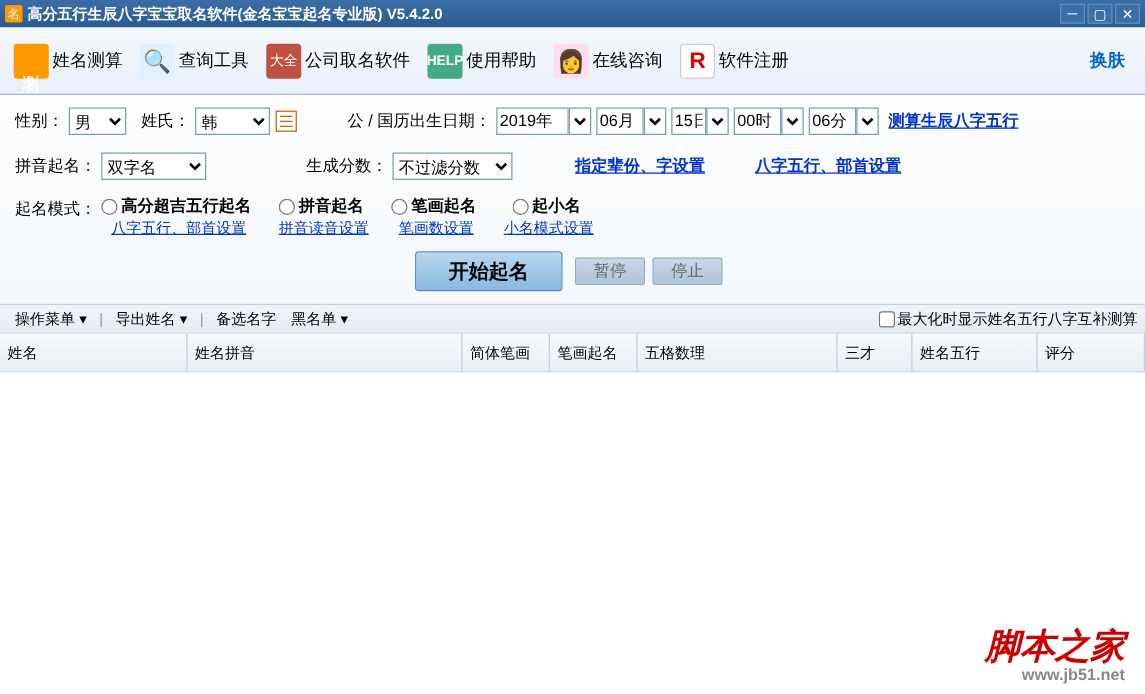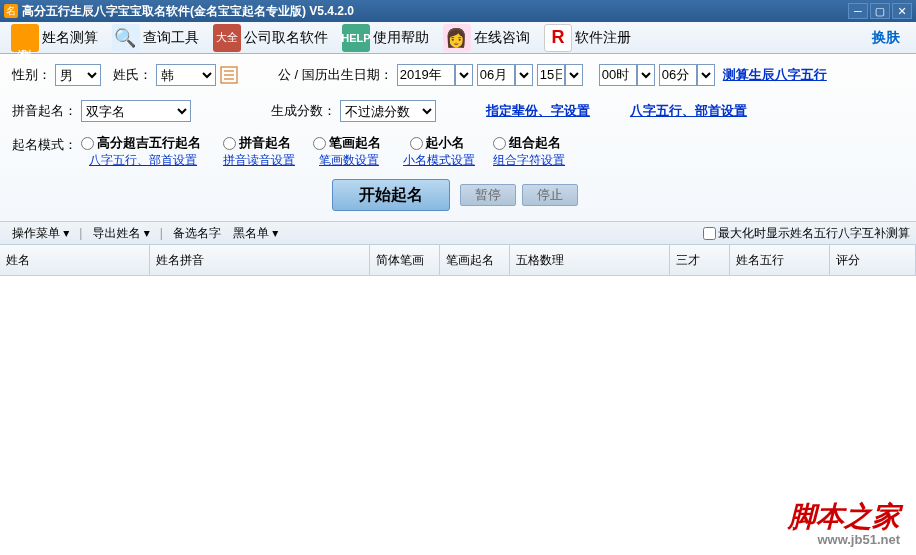--- a/index.html
+++ b/index.html
@@ -1,21 +1,21 @@
 <!DOCTYPE html>
 <html><head>
 <meta charset="utf-8">
 <style>
 *{box-sizing:border-box;margin:0;padding:0;font-family:"Microsoft YaHei",SimSun,sans-serif}
 body{width:916px;height:555px;background:#fff;position:relative;overflow:hidden}
 .titlebar{height:22px;background:linear-gradient(#3a6ea5,#2a5a8f);display:flex;align-items:center;padding:0 4px;color:#fff;font-size:12px}
 .titlebar .icon{width:14px;height:14px;background:#f90;border-radius:2px;margin-right:4px;display:flex;align-items:center;justify-content:center;font-size:10px;color:#fff}
 .titlebar .title{flex:1;font-weight:bold}
 .titlebar .winbtn{width:20px;height:16px;background:#3a6ea5;border:1px solid #5a8ec5;margin-left:2px;display:flex;align-items:center;justify-content:center;cursor:pointer;font-size:11px;color:#fff}
-.toolbar{height:32px;background:linear-gradient(#f4f8fc,#e8f0f8);border-bottom:1px solid #a0b8d8;display:flex;align-items:center;padding:0 4px}
+.toolbar{height:54px;background:linear-gradient(#f4f8fc,#e8f0f8);border-bottom:1px solid #a0b8d8;display:flex;align-items:center;padding:0 4px}
 .tbitem{display:flex;align-items:center;height:34px;padding:0 6px;font-size:14px;cursor:pointer;border:1px solid transparent}
 .tbicon{width:28px;height:28px;margin-right:3px;display:flex;align-items:center;justify-content:center;font-size:18px;border-radius:3px}
 .tbi1{background:#f90;color:#fff;font-size:14px;writing-mode:vertical-rl}
 .tbi2{background:#e0f0ff}
 .tbi3{background:#c05040;color:#fff;font-size:11px}
 .tbi4{background:#4a8;color:#fff;font-size:11px;font-weight:bold}
 .tbi5{background:#fde}
 .tbi6{background:#fff;border:1px solid #ccc;color:#d00;font-weight:bold}
 .skinbtn{margin-left:auto;color:#0066cc;font-size:14px;font-weight:bold;padding:0 12px;cursor:pointer}
 .formarea{padding:8px 12px;font-size:13px;background:linear-gradient(#fdfdfd,#f4f8fc)}
@@ -97,31 +97,31 @@
           <line x1="4" y1="13" x2="14" y2="13" stroke="#c60"></line>
         </svg></span>
     <span style="width:40px"></span>
     <span class="lbl">公 / 国历出生日期：</span>
     <input class="dateinp" style="width: 58px;" value="2019年">
       <select class="sel" style="width:18px"></select>
     <input class="dateinp" style="width: 38px; margin-left: 4px;" value="06月">
       <select class="sel" style="width:18px"></select>
     <input class="dateinp" style="width: 28px; margin-left: 4px;" value="15日">
       <select class="sel" style="width:18px"></select>
-    <input class="dateinp" style="width: 38px; margin-left: 16px;" value="00时">
+    <input class="dateinp" style="width: 38px; margin-left: 4px;" value="00时">
       <select class="sel" style="width:18px"></select>
     <input class="dateinp" style="width: 38px; margin-left: 4px;" value="06分">
       <select class="sel" style="width:18px"></select>
     <span style="width:8px"></span>
     <span class="link">测算生辰八字五行</span>
   </div>
 
   <div class="row">
     <span class="lbl">拼音起名：</span>
-    <select class="sel" style="width:110px"><option>双字名</option></select>
+    <select class="sel" style="width:84px"><option>双字名</option></select>
     <span style="width:80px"></span>
     <span class="lbl">生成分数：</span>
     <select class="sel" style="width:96px"><option>不过滤分数</option></select>
     <span style="width:50px"></span>
     <span class="link">指定辈份、字设置</span>
     <span style="width:40px"></span>
     <span class="link">八字五行、部首设置</span>
   </div>
 
   <div class="row" style="align-items:flex-start">
@@ -146,27 +146,20 @@
           <span class="radiolbl">笔画起名</span>
         </div>
       <span class="modesub">笔画数设置</span>
     </div>
     <div class="modegroup">
       <div class="top">
           <input type="radio" class="radio" style="">
           <span class="radiolbl">起小名</span>
         </div>
       <span class="modesub">小名模式设置</span>
-    </div>
-    <div class="modegroup" style="margin-right:0">
-      <div class="top">
-          <input type="radio" class="radio" style="">
-          <span class="radiolbl">组合起名</span>
-        </div>
-      <span class="modesub">组合字符设置</span>
     </div>
   </div>
 
   <div class="row" style="justify-content:center;margin-top:4px;margin-bottom:2px">
     <button class="bigbtn">开始起名</button>
     <button class="smbtn">暂停</button>
     <button class="smbtn">停止</button>
   </div>
 </div>
 

